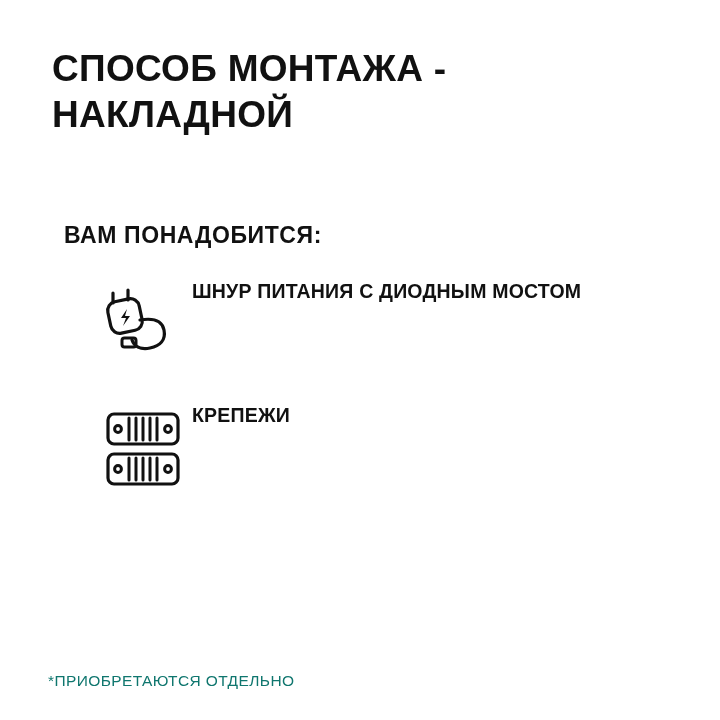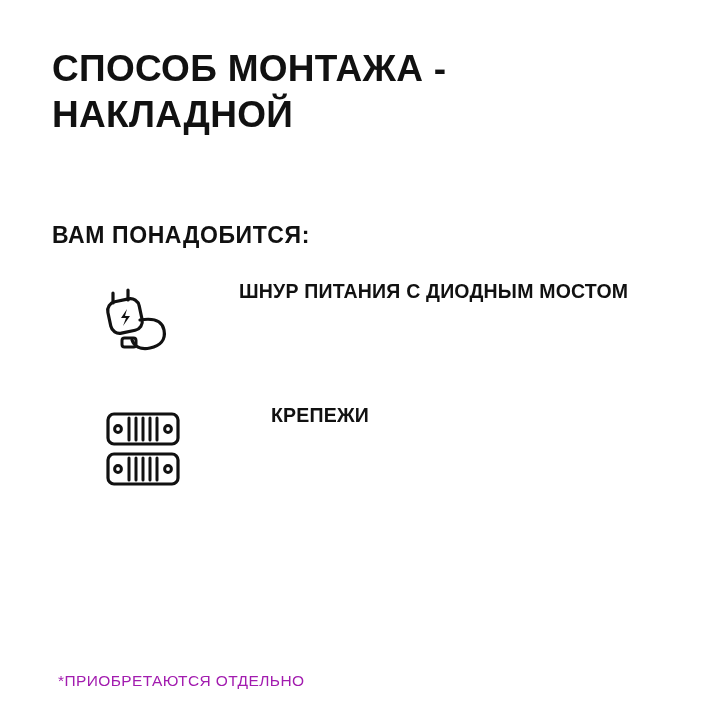--- a/index.html
+++ b/index.html
@@ -31,21 +31,21 @@
     font-weight: bold;
     line-height: 1.25;
     letter-spacing: 0.3px;
     text-transform: uppercase;
     color: #111111;
   }
 
   
   .subtitle {
     position: absolute;
-    left: 52px;
+    left: 64px;
     top: 222px;
     font-size: 23px;
     font-weight: bold;
     letter-spacing: 0.6px;
     text-transform: uppercase;
     color: #111111;
   }
 
   
   .items {
@@ -63,51 +63,50 @@
     flex: 0 0 auto;
     width: 92px;
     display: flex;
     align-items: flex-start;
     justify-content: flex-start;
     padding-top: 2px;
   }
   .item-text {
     flex: 1 1 auto;
     padding-top: 2px;
-    margin-left: 47px;
   }
   .item-name {
     font-size: 19.5px;
     font-weight: bold;
     line-height: 1.22;
     letter-spacing: 0.2px;
     text-transform: uppercase;
     color: #111111;
   }
   .item-desc {
     margin-top: 4px;
     font-size: 18.5px;
     font-weight: normal;
     line-height: 1.25;
     color: #1a1a1a;
   }
 
   .item-2 .item-icon { padding-top: 6px; }
-  .item-2 { margin-top: 22px; gap: 32px; }
+  .item-2 { margin-top: 22px; }
 
   
   .footnote {
     position: absolute;
-    left: 58px;
+    left: 48px;
     top: 672px;
     font-size: 15.5px;
     font-weight: normal;
     letter-spacing: 0.4px;
     text-transform: uppercase;
-    color: #a21caf;
+    color: #0f766e;
   }
 </style>
 </head>
 <body>
 
 <div class="page">
 
   <div class="title">СПОСОБ МОНТАЖА - НАКЛАДНОЙ</div>
 
   <div class="subtitle">ВАМ ПОНАДОБИТСЯ:</div>

